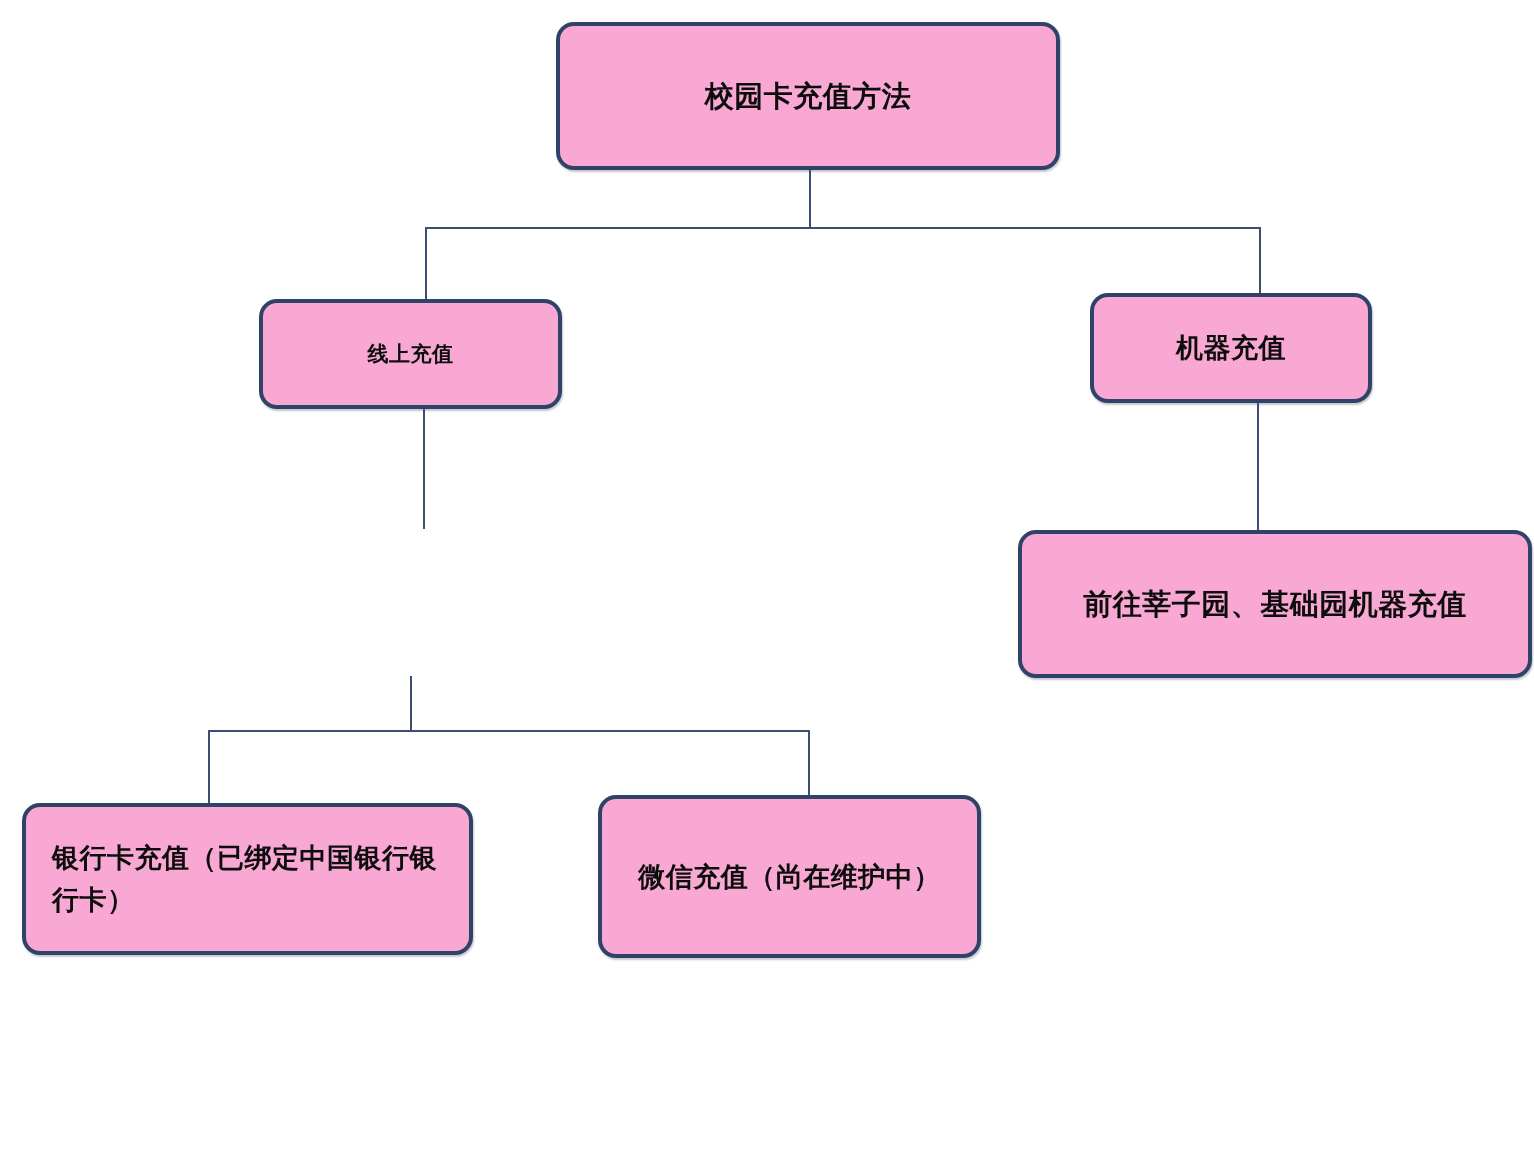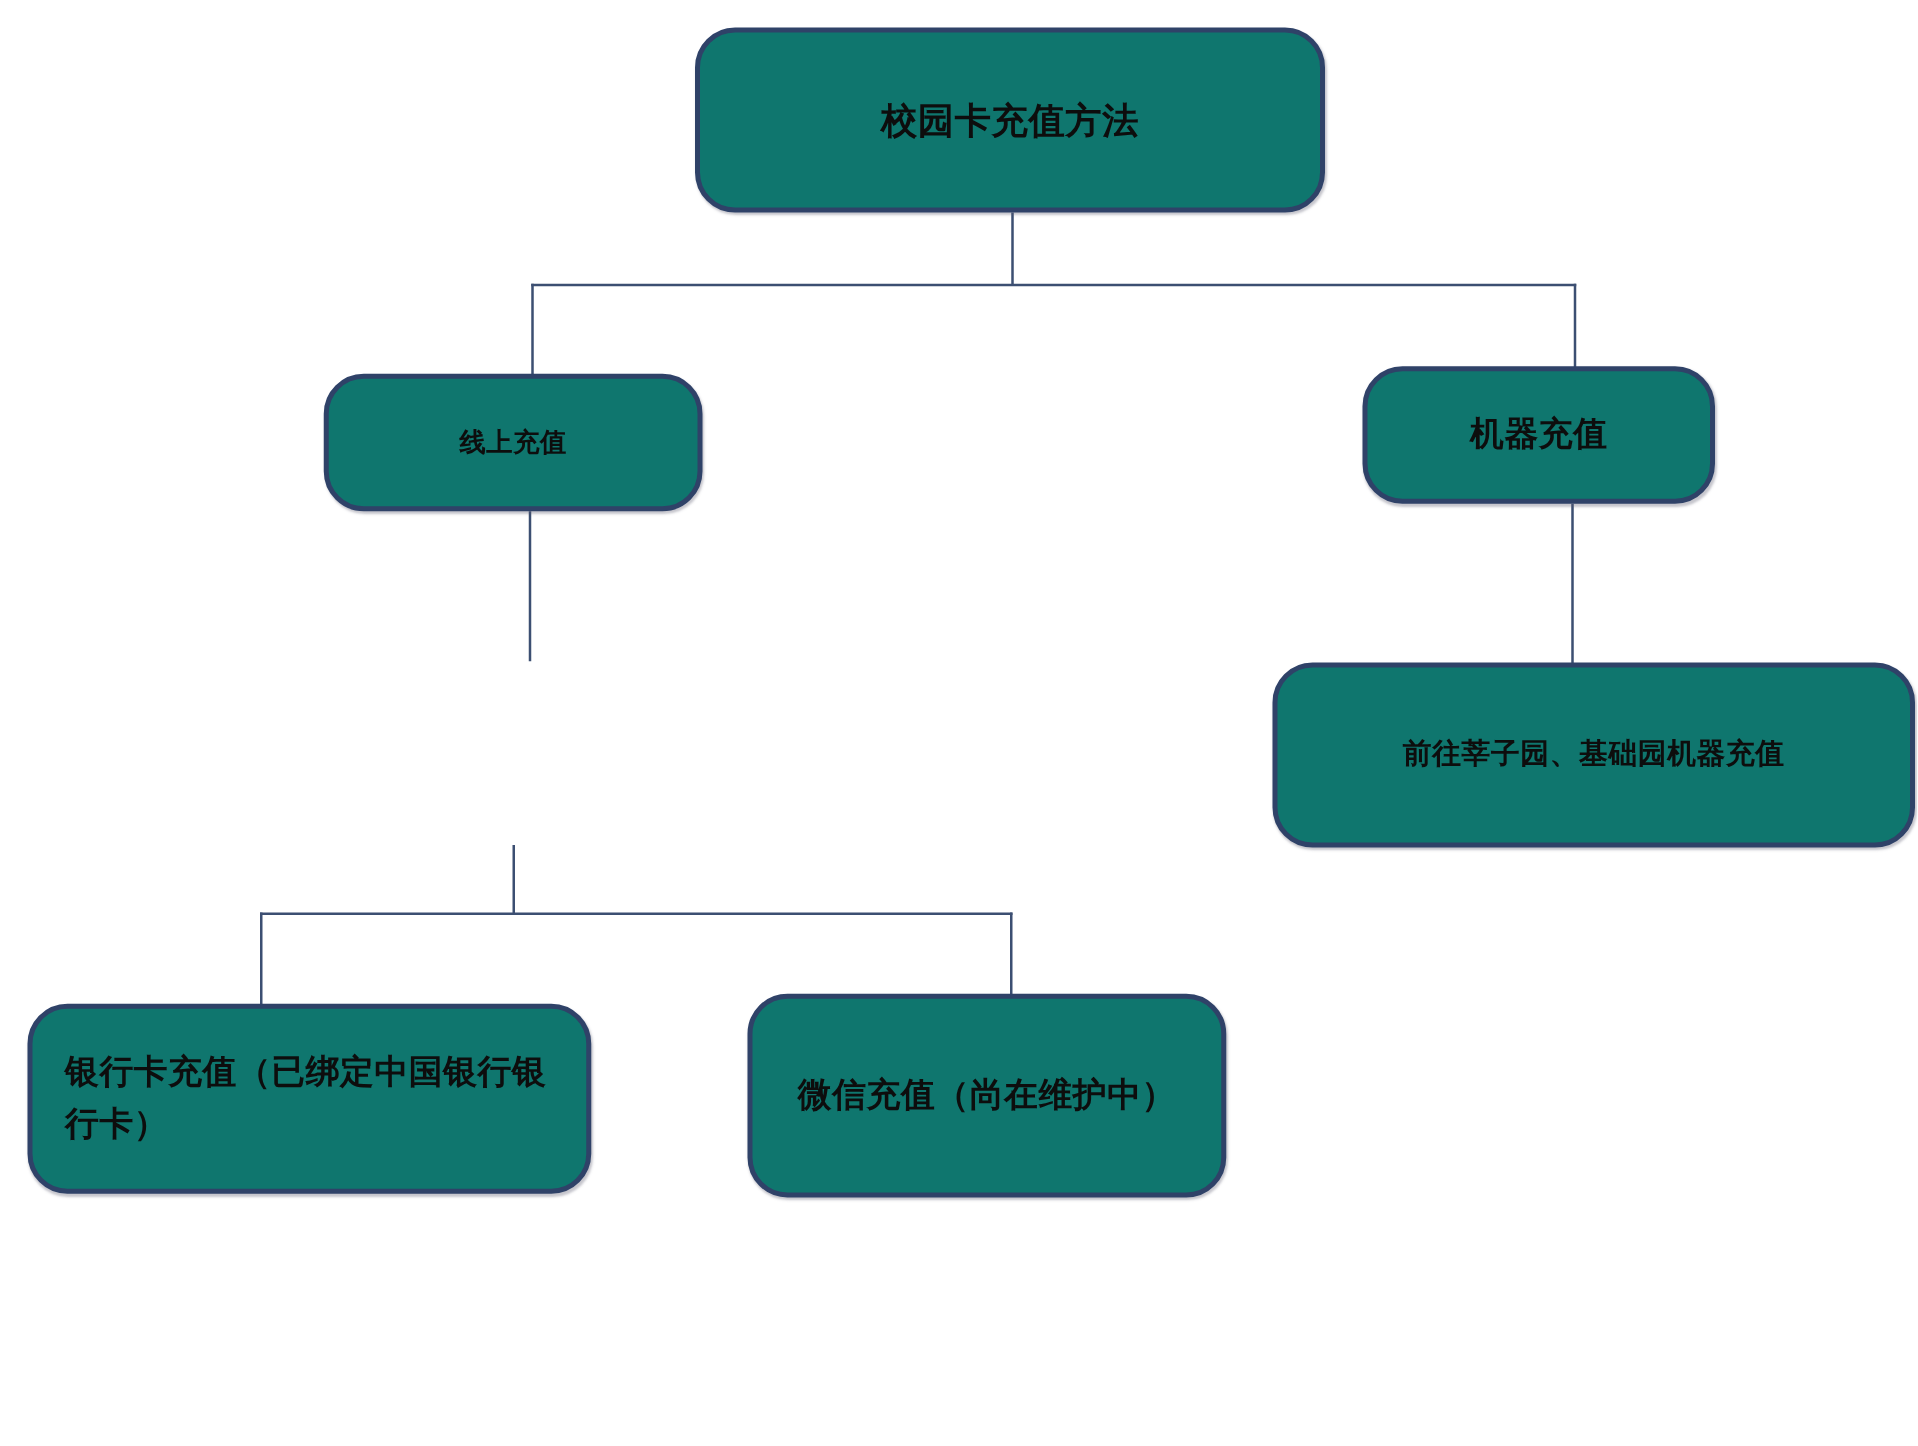--- a/index.html
+++ b/index.html
@@ -14,23 +14,23 @@
   #canvas {
     position: relative;
     width: 1534px;
     height: 1157px;
     background: #ffffff;
     overflow: hidden;
   }
   .node {
     position: absolute;
     box-sizing: border-box;
-    background: #0f766e;
+    background: #f9a8d4;
     border: 4px solid #2F4268;
-    border-radius: 32px;
+    border-radius: 18px;
     color: #0d0d0d;
     font-weight: bold;
     display: flex;
     align-items: center;
     justify-content: center;
     text-align: center;
     line-height: 1.55;
     letter-spacing: 0.5px;
     box-shadow: 1px 2px 2px rgba(90,90,110,0.35);
   }
@@ -54,21 +54,21 @@
     background: #3C4F72;
   }
   .conn.v { width: 2px; }
   .conn.h { height: 2px; }
 
   
   #node-root     { left: 556px;  top: 22px;   width: 504px;  height: 148px;  font-size: 29px; }
   #node-online   { left: 259px;  top: 299px;  width: 303px;  height: 110px;  font-size: 21px; }
   #node-machine  { left: 1090px; top: 293px;  width: 282px;  height: 110px;  font-size: 27px; }
   #node-app      { left: 257px;  top: 528px;  width: 323px;  height: 148px;  font-size: 27px; }
-  #node-onsite   { left: 1018px; top: 530px;  width: 514px;  height: 148px;  font-size: 23px; align-items: center; }
+  #node-onsite   { left: 1018px; top: 530px;  width: 514px;  height: 148px;  font-size: 29px; align-items: center; }
   #node-bank     { left: 22px;   top: 803px;  width: 451px;  height: 152px;  font-size: 27px; }
   #node-wechat   { left: 598px;  top: 795px;  width: 383px;  height: 163px;  font-size: 27px; }
 
   
   
   #c-root-down   { left: 809px;  top: 170px;  height: 58px; }
   #c-split-bar   { left: 425px;  top: 227px;  width: 836px; }
   #c-split-left  { left: 425px;  top: 227px;  height: 73px; }
   #c-split-right { left: 1259px; top: 227px;  height: 67px; }
   

